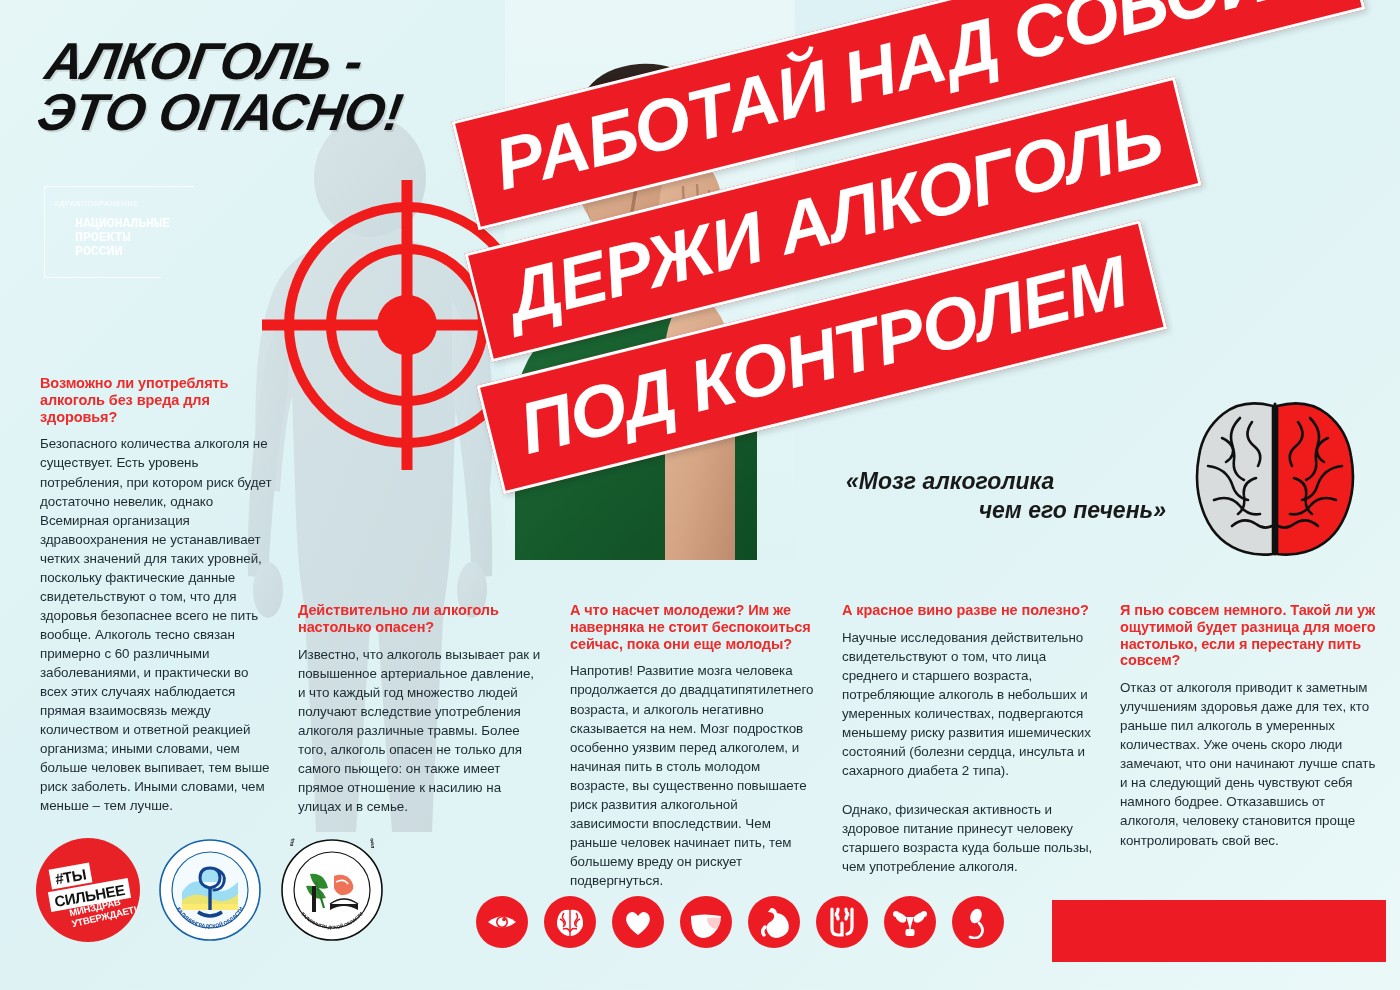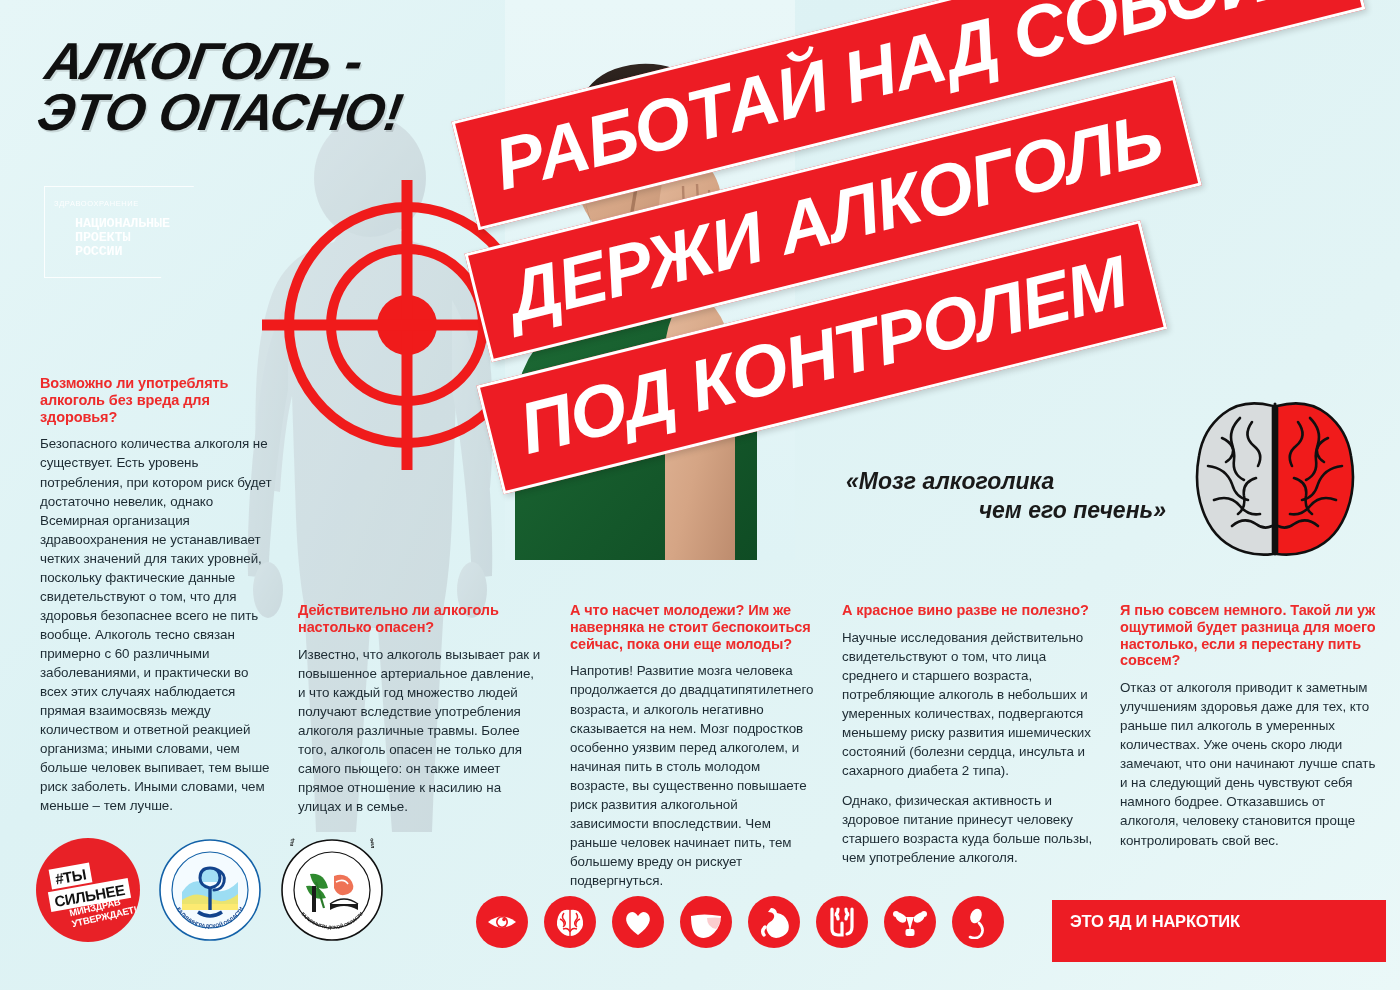--- a/index.html
+++ b/index.html
@@ -149,21 +149,21 @@
     font-size: 14.5px;
     font-weight: 800;
     line-height: 1.16;
     margin-bottom: 9px;
     letter-spacing: -.1px;
   }
   .col p {
     color: #1d2b33;
     font-size: 13.4px;
     line-height: 1.42;
-    margin-bottom: 11px;
+    margin-bottom: 20px;
     letter-spacing: -.05px;
   }
   .col p:last-child { margin-bottom: 0; }
 
   #col1 { left: 40px; top: 375px; width: 232px; }
   #col2 { left: 298px; top: 602px; width: 244px; }
   #col3 { left: 570px; top: 602px; width: 248px; }
   #col4 { left: 842px; top: 602px; width: 254px; }
   #col5 { left: 1120px; top: 602px; width: 258px; }
 
@@ -535,16 +535,15 @@
     <div class="organ">
       <svg width="34" height="34" viewBox="0 0 34 34">
         <ellipse cx="15" cy="11" rx="5.5" ry="7.5" transform="rotate(22 15 11)" fill="#fff"></ellipse>
         <path d="M18 18 q6 6 2 12 q-4 5 -11 2" stroke="#fff" stroke-width="2.6" fill="none" stroke-linecap="round"></path>
       </svg>
     </div>
 
   </div>
 
   <div class="bottom-banner">
-    <span>ЭТО ЯД И НАРКОТИК</span>
   </div>
 
 </div>
 
 </body></html>

